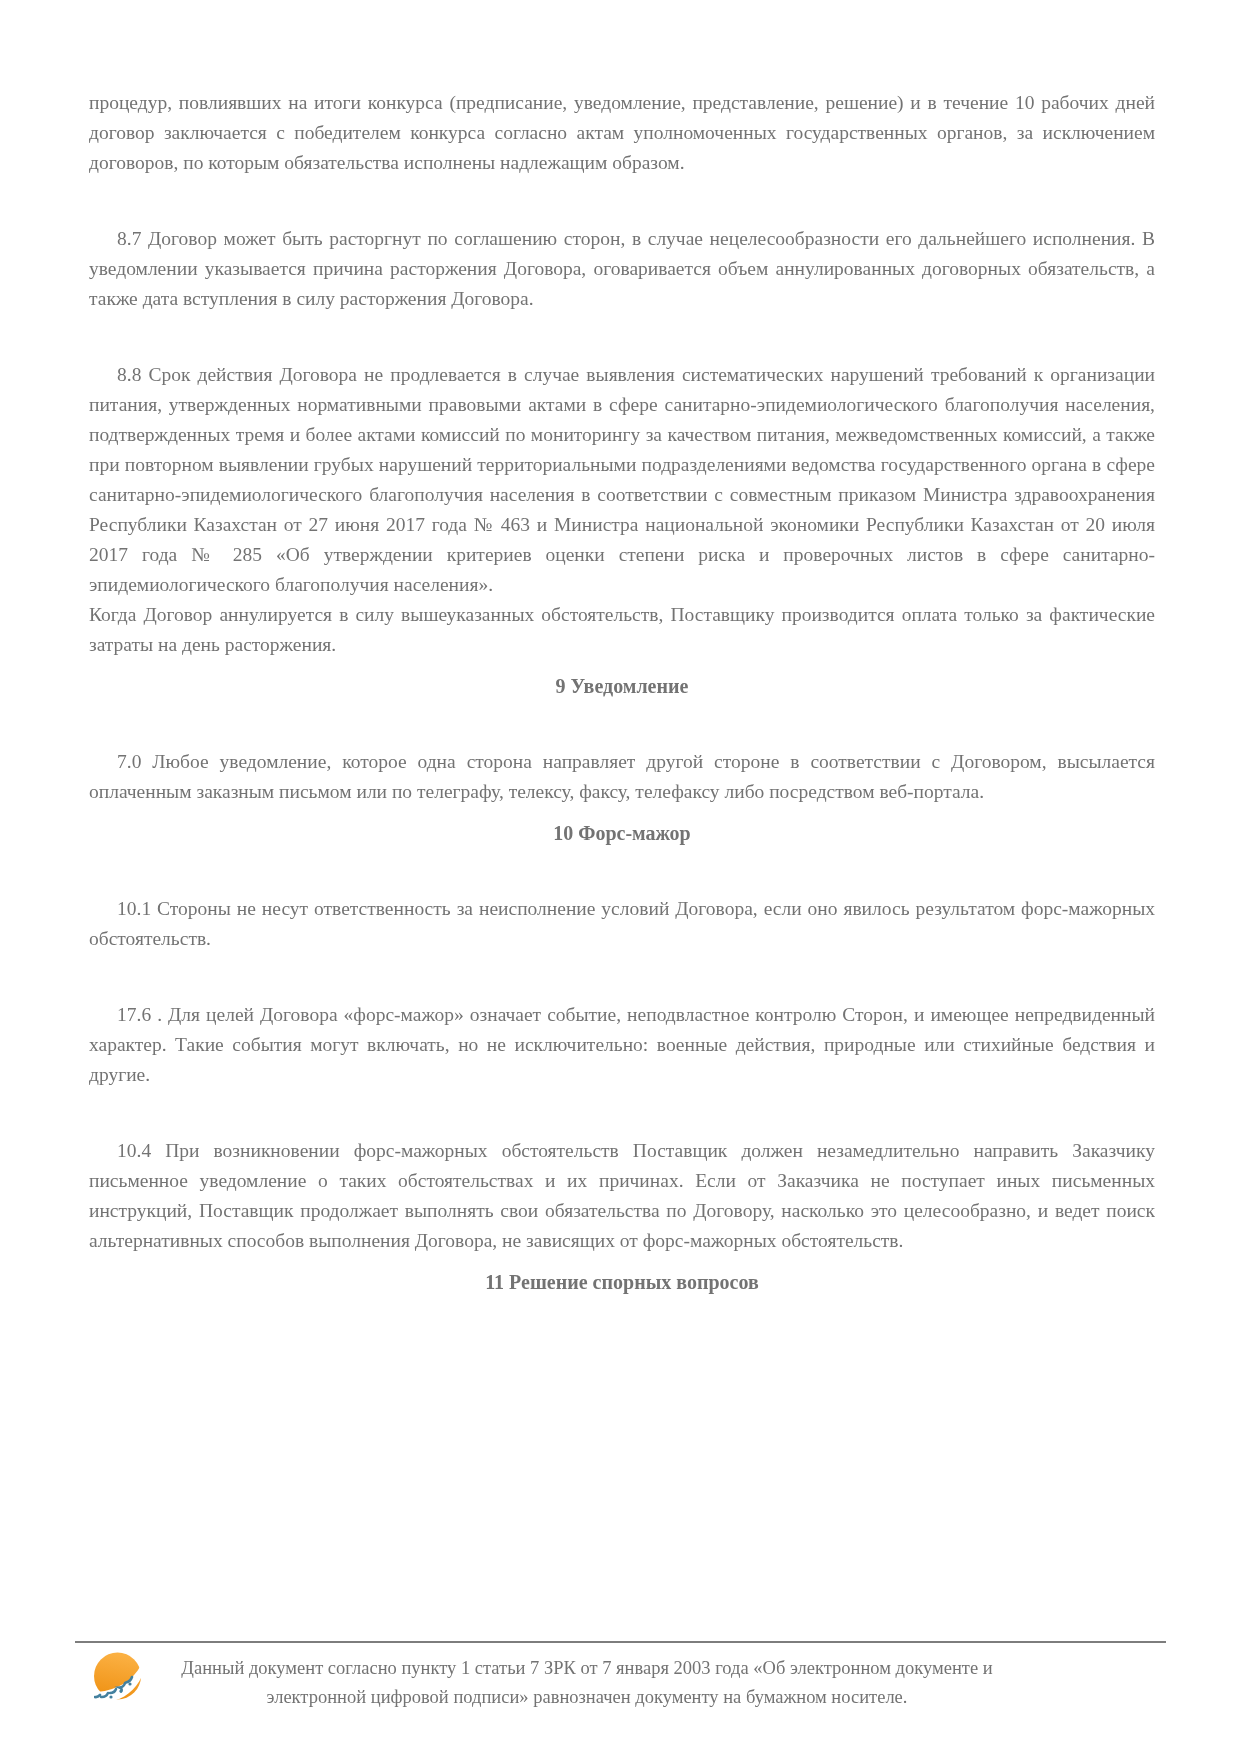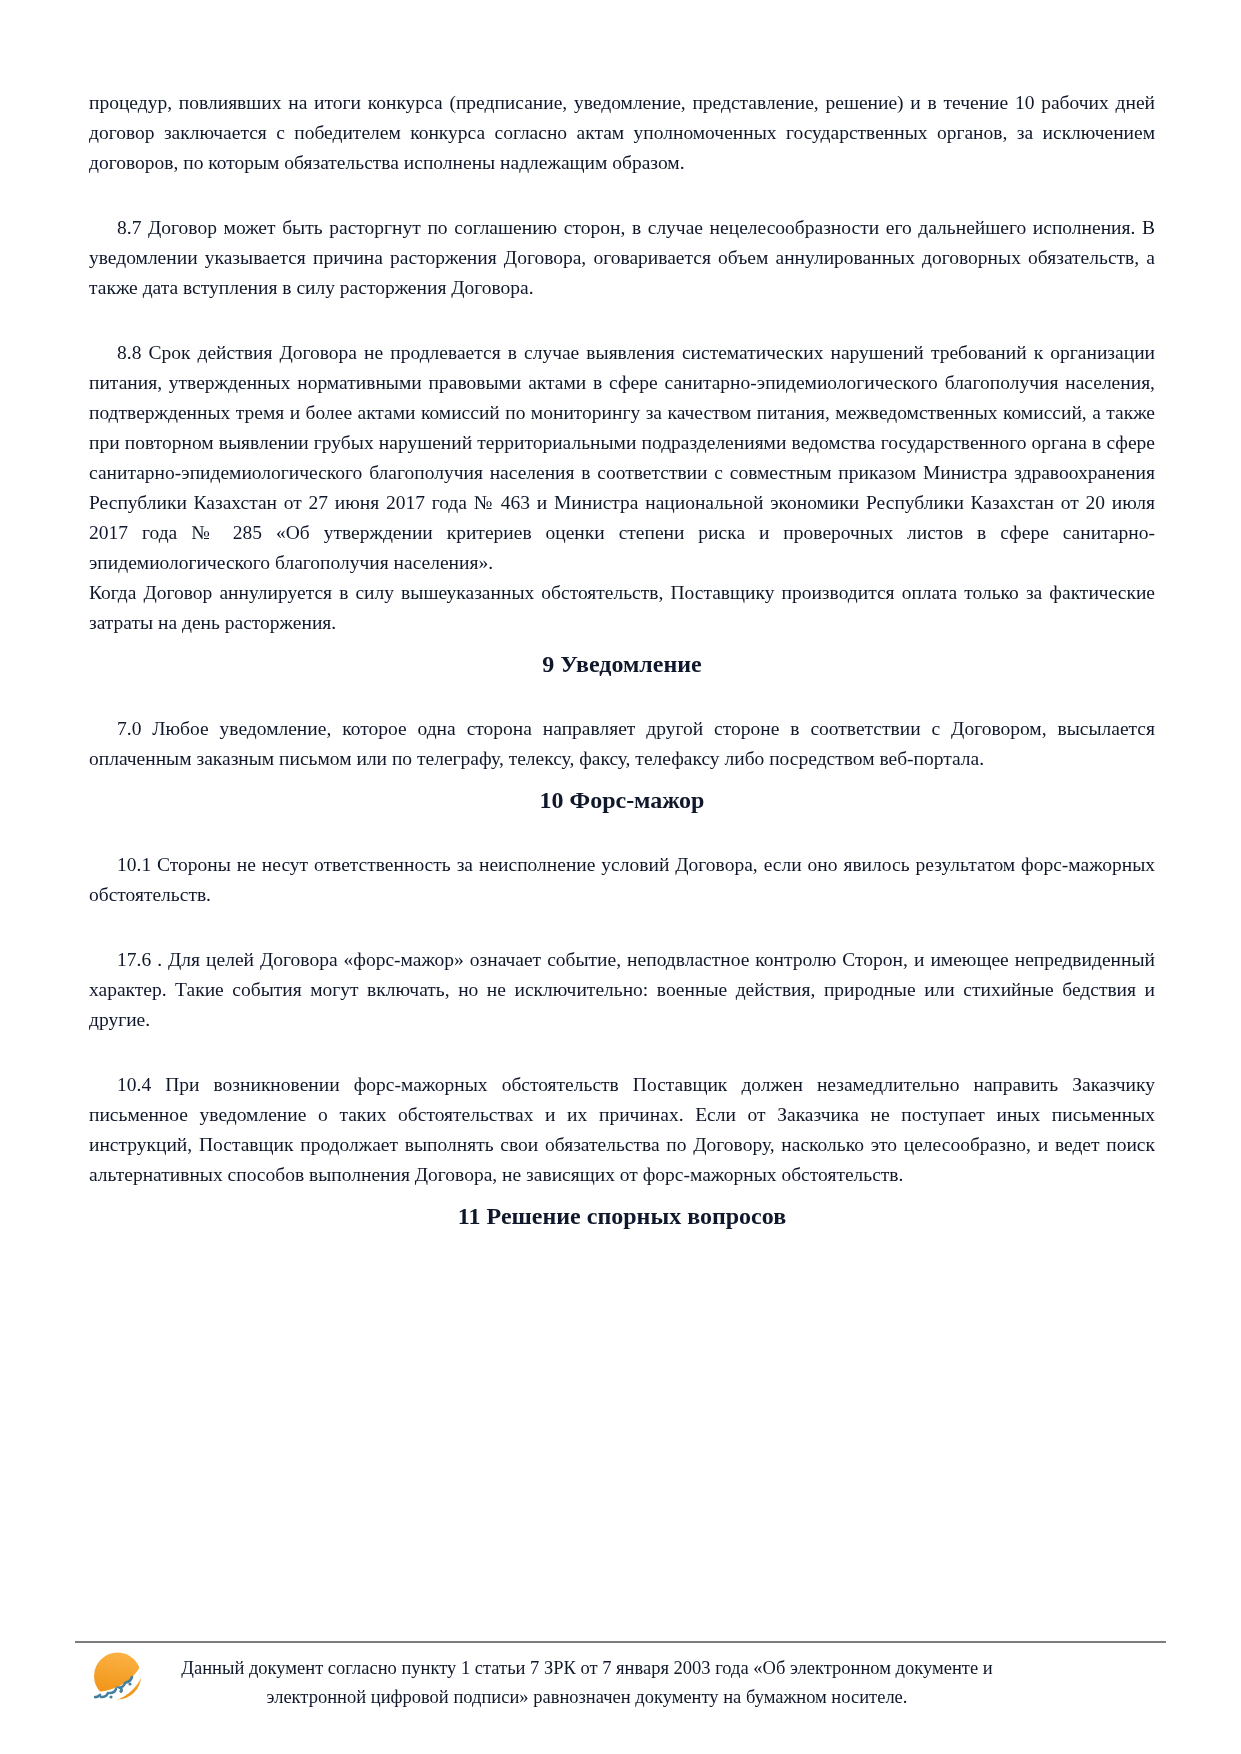--- a/index.html
+++ b/index.html
@@ -3,40 +3,40 @@
 <meta charset="utf-8">
 <style>
   html, body { margin: 0; padding: 0; background: #ffffff; }
   .page {
     position: relative;
     width: 1241px;
     height: 1754px;
     background: #ffffff;
     overflow: hidden;
     font-family: "Liberation Serif", "DejaVu Serif", serif;
-    color: #0f172a;
+    color: #737373;
   }
   .content {
     position: absolute;
     left: 89px;
     top: 88px;
     width: 1066px;
   }
   p.body {
     font-size: 19.5px;
     line-height: 30px;
     text-align: justify;
     margin: 0;
   }
   p.clause {
     text-indent: 28px;
-    margin-top: 35px;
+    margin-top: 46px;
   }
   h2.sec {
-    font-size: 24px;
+    font-size: 20px;
     line-height: 30px;
     font-weight: bold;
     text-align: center;
     margin: 11px 0 0 0;
   }
   .footer {
     position: absolute;
     left: 75px;
     top: 1641px;
     width: 1091px;

